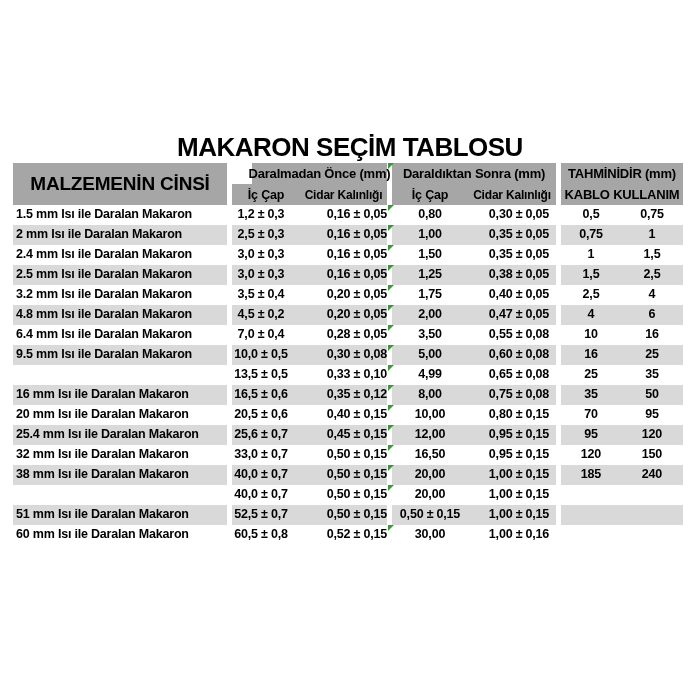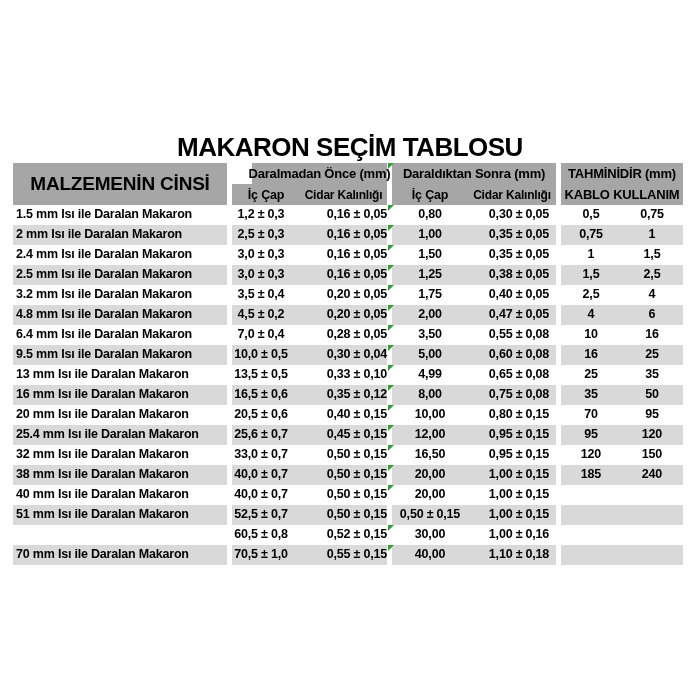--- a/index.html
+++ b/index.html
@@ -133,28 +133,27 @@
         <div class="cell c2"><span>7,0 ± 0,4</span></div>
         <div class="cell c3"><span>0,28 ± 0,05</span></div>
         <div class="cell c4"><span class="indicator"></span><span>3,50</span></div>
         <div class="cell c5"><span>0,55 ± 0,08</span></div>
         <div class="cell c6"><span>10</span></div>
         <div class="cell c7"><span>16</span></div>
       </div>
       <div class="grid-cols trow striped">
         <div class="cell mat">9.5 mm Isı ile Daralan Makaron</div>
         <div class="cell c2"><span>10,0 ± 0,5</span></div>
-        <div class="cell c3"><span>0,30 ± 0,04</span></div>
+        <div class="cell c3"><span>0,30 ± 0,08</span></div>
         <div class="cell c4"><span class="indicator"></span><span>5,00</span></div>
         <div class="cell c5"><span>0,60 ± 0,08</span></div>
         <div class="cell c6"><span>16</span></div>
         <div class="cell c7"><span>25</span></div>
       </div>
       <div class="grid-cols trow">
-        <div class="cell mat">13 mm Isı ile Daralan Makaron</div>
         <div class="cell c2"><span>13,5 ± 0,5</span></div>
         <div class="cell c3"><span>0,33 ± 0,10</span></div>
         <div class="cell c4"><span class="indicator"></span><span>4,99</span></div>
         <div class="cell c5"><span>0,65 ± 0,08</span></div>
         <div class="cell c6"><span>25</span></div>
         <div class="cell c7"><span>35</span></div>
       </div>
       <div class="grid-cols trow striped">
         <div class="cell mat">16 mm Isı ile Daralan Makaron</div>
         <div class="cell c2"><span>16,5 ± 0,6</span></div>
@@ -194,48 +193,39 @@
       <div class="grid-cols trow striped">
         <div class="cell mat">38 mm Isı ile Daralan Makaron</div>
         <div class="cell c2"><span>40,0 ± 0,7</span></div>
         <div class="cell c3"><span>0,50 ± 0,15</span></div>
         <div class="cell c4"><span class="indicator"></span><span>20,00</span></div>
         <div class="cell c5"><span>1,00 ± 0,15</span></div>
         <div class="cell c6"><span>185</span></div>
         <div class="cell c7"><span>240</span></div>
       </div>
       <div class="grid-cols trow">
-        <div class="cell mat">40 mm Isı ile Daralan Makaron</div>
         <div class="cell c2"><span>40,0 ± 0,7</span></div>
         <div class="cell c3"><span>0,50 ± 0,15</span></div>
         <div class="cell c4"><span class="indicator"></span><span>20,00</span></div>
         <div class="cell c5"><span>1,00 ± 0,15</span></div>
         <div class="cell c6"><span></span></div>
         <div class="cell c7"><span></span></div>
       </div>
       <div class="grid-cols trow striped">
         <div class="cell mat">51 mm Isı ile Daralan Makaron</div>
         <div class="cell c2"><span>52,5 ± 0,7</span></div>
         <div class="cell c3"><span>0,50 ± 0,15</span></div>
         <div class="cell c4"><span>0,50 ± 0,15</span></div>
         <div class="cell c5"><span>1,00 ± 0,15</span></div>
         <div class="cell c6"><span></span></div>
         <div class="cell c7"><span></span></div>
       </div>
       <div class="grid-cols trow">
+        <div class="cell mat">60 mm Isı ile Daralan Makaron</div>
         <div class="cell c2"><span>60,5 ± 0,8</span></div>
         <div class="cell c3"><span>0,52 ± 0,15</span></div>
         <div class="cell c4"><span class="indicator"></span><span>30,00</span></div>
         <div class="cell c5"><span>1,00 ± 0,16</span></div>
         <div class="cell c6"><span></span></div>
         <div class="cell c7"><span></span></div>
       </div>
-      <div class="grid-cols trow striped">
-        <div class="cell mat">70 mm Isı ile Daralan Makaron</div>
-        <div class="cell c2"><span>70,5 ± 1,0</span></div>
-        <div class="cell c3"><span>0,55 ± 0,15</span></div>
-        <div class="cell c4"><span class="indicator"></span><span>40,00</span></div>
-        <div class="cell c5"><span>1,10 ± 0,18</span></div>
-        <div class="cell c6"><span></span></div>
-        <div class="cell c7"><span></span></div>
-      </div>
     </div>
 </div>
 
 </body></html>

